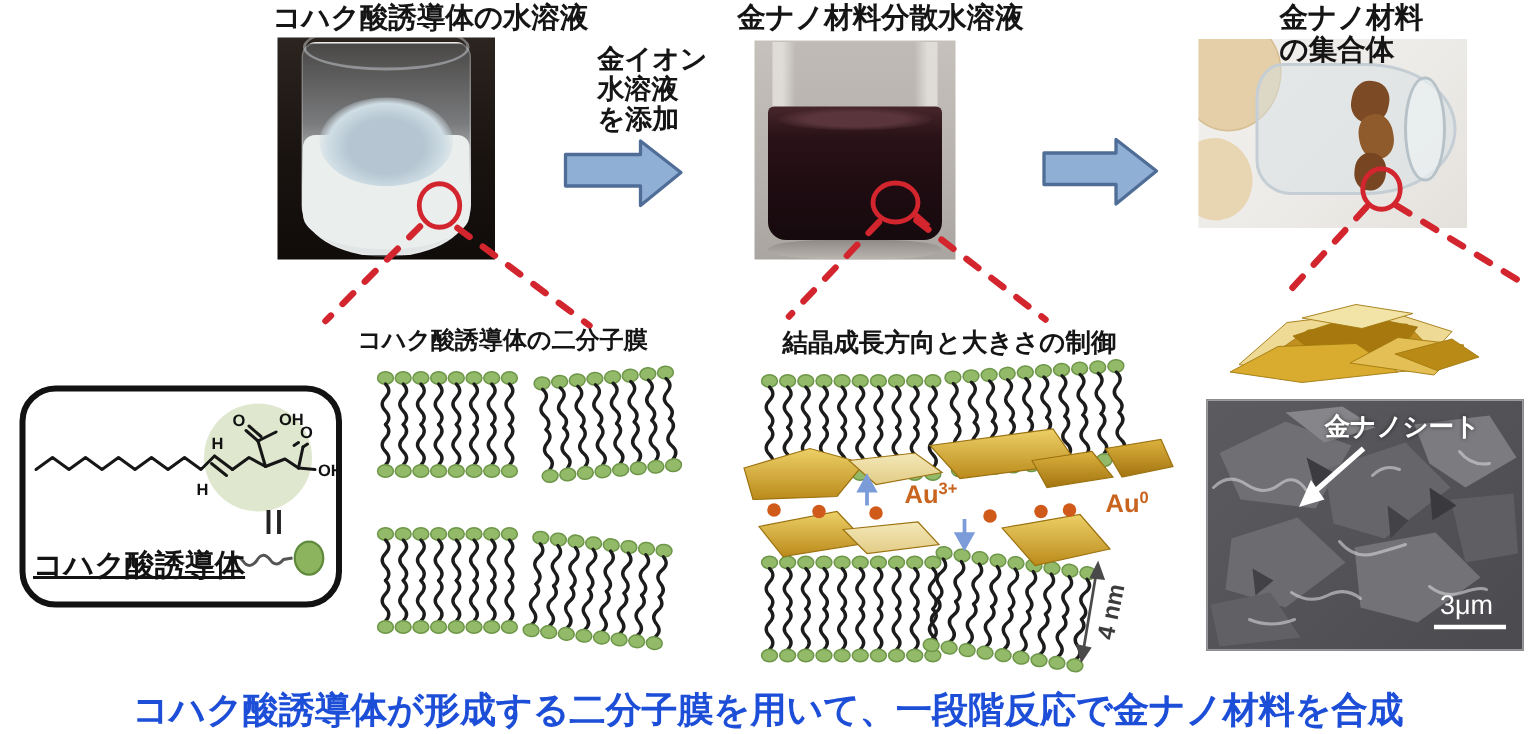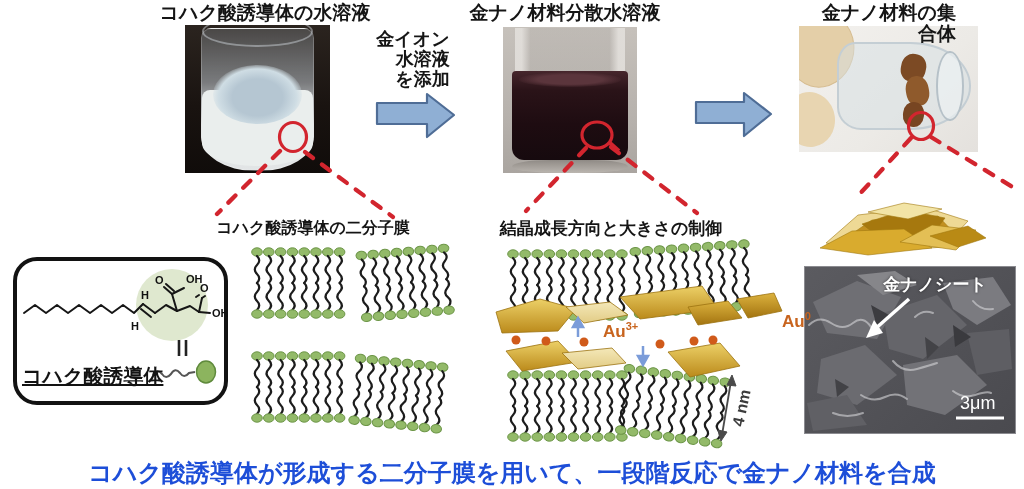--- a/index.html
+++ b/index.html
@@ -1,20 +1,20 @@
 <!DOCTYPE html>
 <html><head>
 <meta charset="utf-8">
 <style>
   html,body{margin:0;padding:0;background:#ffffff;}
   #fig{position:relative;width:1024px;height:489px;background:#ffffff;overflow:hidden;
        font-family:"Liberation Sans","DejaVu Sans",sans-serif;}
   .abs{position:absolute;}
   .lbl{position:absolute;transform:translateX(-50%);font-weight:bold;color:#151515;
-       text-align:right;white-space:pre-line;line-height:1.12;}
+       text-align:left;white-space:pre-line;line-height:1.12;margin-left:22px;}
   .t19{font-size:19px;} .t18{font-size:18px;} .t17{font-size:17px;} .t16{font-size:16px;}
   .caption{position:absolute;left:512px;top:457px;transform:translateX(-50%);
        font-size:24px;font-weight:bold;color:#1d4ed8;white-space:nowrap;}
   
   .photo{position:absolute;overflow:hidden;}
   #photo1{left:185px;top:25px;width:145px;height:148px;background:linear-gradient(180deg,#2b241f 0%,#191310 55%,#100c0a 100%);}
   .p1-glass{position:absolute;left:11%;right:11%;top:2%;height:95%;
       background:linear-gradient(180deg,rgba(150,158,165,.30) 0%,rgba(198,206,213,.55) 38%,rgba(238,241,242,.95) 68%);
       border-radius:10px 10px 48% 48% / 10px 10px 24% 24%;border:1px solid rgba(255,255,255,.22);}
   .p1-liquid{position:absolute;left:12%;right:12%;top:44%;height:51%;background:#eaeeed;
@@ -134,21 +134,21 @@
   <div class="lbl t19 txt" style="left:265px;top:2px;">コハク酸誘導体の水溶液</div>
   <div class="lbl t19 txt" style="left:565px;top:2px;">金ナノ材料分散水溶液</div>
   <div class="lbl t19 txt" style="left:888px;top:2px;">金ナノ材料の集合体</div>
   <div class="lbl t18 txt" style="left:413px;top:29px;">金イオン
 水溶液
 を添加</div>
   <div class="lbl t17 txt" style="left:611px;top:219px;">結晶成長方向と大きさの制御</div>
   <div class="lbl t16 txt" style="left:313px;top:219px;">コハク酸誘導体の二分子膜</div>
   <div id="molbox-label" class="txt abs">コハク酸誘導体</div>
   <div class="au txt" style="left:603px;top:321px;"><span>Au</span><sup>3+</sup></div>
-  <div class="au txt" style="left:737px;top:311px;margin-left:45px;"><span>Au</span><sup>0</sup></div>
+  <div class="au txt" style="left:737px;top:327px;"><span>Au</span><sup>0</sup></div>
   <div id="thickness" class="txt">4 nm</div>
   <div class="caption txt">コハク酸誘導体が形成する二分子膜を用いて、一段階反応で金ナノ材料を合成</div>
 
   <svg id="overlay" width="1024" height="489" viewBox="0 0 1024 489">
     <defs>
       <linearGradient id="goldA" x1="0" y1="0" x2="0" y2="1">
         <stop offset="0" stop-color="#ecd067"></stop>
           <stop offset="1" stop-color="#bb8a1b"></stop>
       </linearGradient>
       <linearGradient id="goldB" x1="0" y1="0" x2="0" y2="1">

